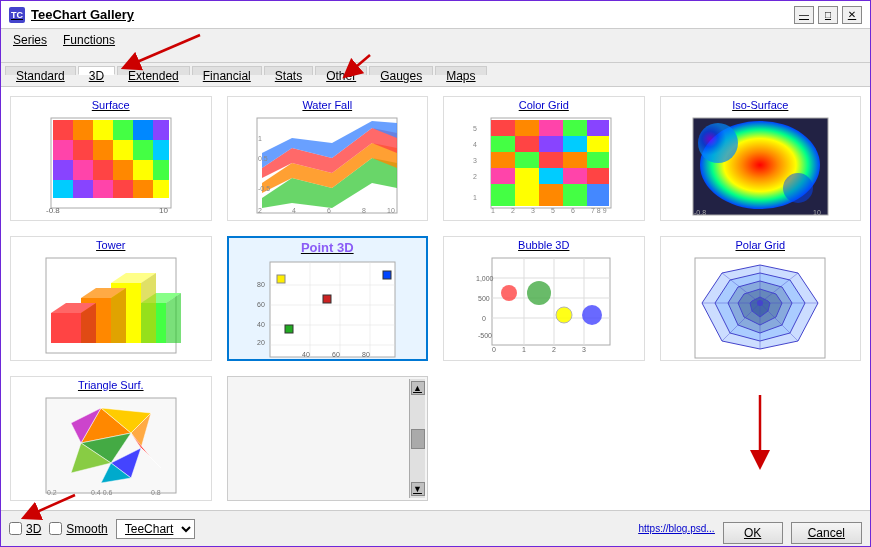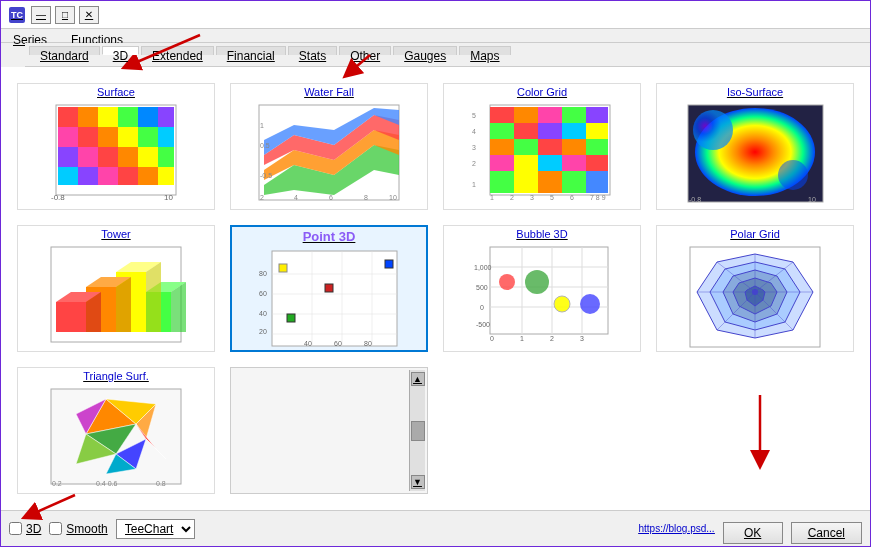--- a/index.html
+++ b/index.html
@@ -56,38 +56,37 @@
       border: 1px solid #888;
       background: #f0f0f0;
       display: flex;
       align-items: center;
       justify-content: center;
       cursor: pointer;
       font-size: 10px;
     }
     .menu-bar {
       display: flex;
-      gap: 8px;
+      gap: 0;
       padding: 2px 4px;
       background: #f0f0f0;
       border-bottom: 1px solid #ccc;
-      height: 14px;
+      height: 34px;
     }
     .menu-item {
       padding: 2px 8px;
       cursor: pointer;
       font-size: 12px;
     }
     .tabs-bar {
       display: flex;
       background: #f0f0f0;
       padding: 2px 4px 12px;
       border-bottom: 1px solid #ccc;
       height: 24px;
-      margin-left: 24px;
     }
     .tab {
       padding: 2px 10px;
       cursor: pointer;
       border: 1px solid #ccc;
       border-bottom: none;
       background: #e0e0e0;
       margin-right: 2px;
       font-size: 12px;
       position: relative;
@@ -104,21 +103,21 @@
       flex-direction: column;
       overflow: hidden;
     }
     .charts-grid {
       flex: 1;
       display: grid;
       grid-template-columns: repeat(4, 1fr);
       grid-template-rows: repeat(3, 1fr);
       gap: 15px;
       overflow: hidden;
-      padding: 16px;
+      padding: 9px;
       background: #fff;
     }
     .chart-cell {
       border: 1px solid #ddd;
       display: flex;
       flex-direction: column;
       align-items: center;
       padding: 2px;
       cursor: pointer;
       background: #fff;
@@ -184,20 +183,21 @@
   </style>
 </head>
 <body>
 
 <div class="window">
 
   <div class="title-bar">
     <div class="title-bar-icon">
       <span>TC</span>
     </div>
+    <span class="title-text">TeeChart Gallery</span>
     <div class="title-controls">
       <button class="title-btn">—</button>
       <button class="title-btn">□</button>
       <button class="title-btn">✕</button>
     </div>
   </div>
 
   <div class="menu-bar">
     <span class="menu-item">Series</span>
     <span class="menu-item">Functions</span>

